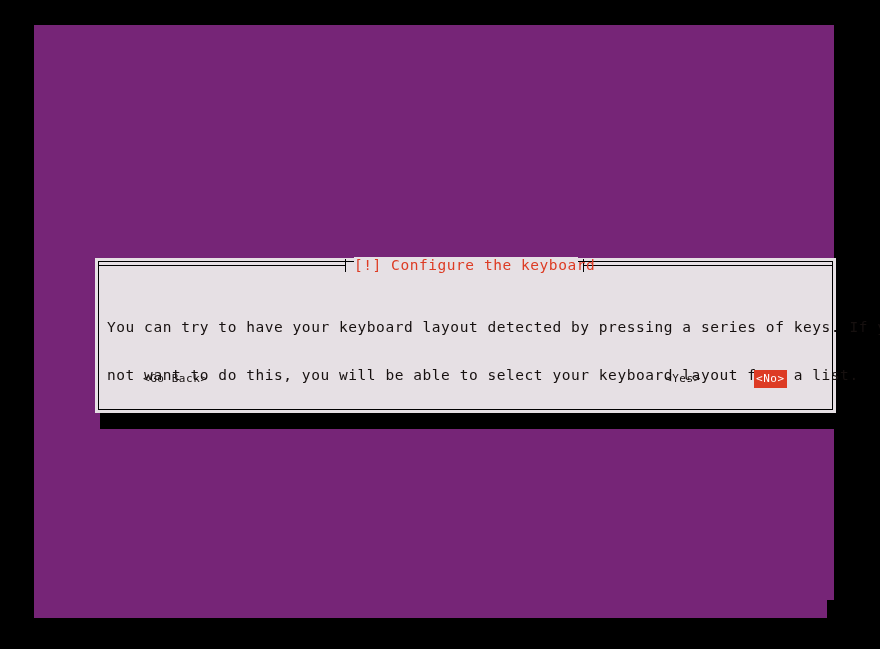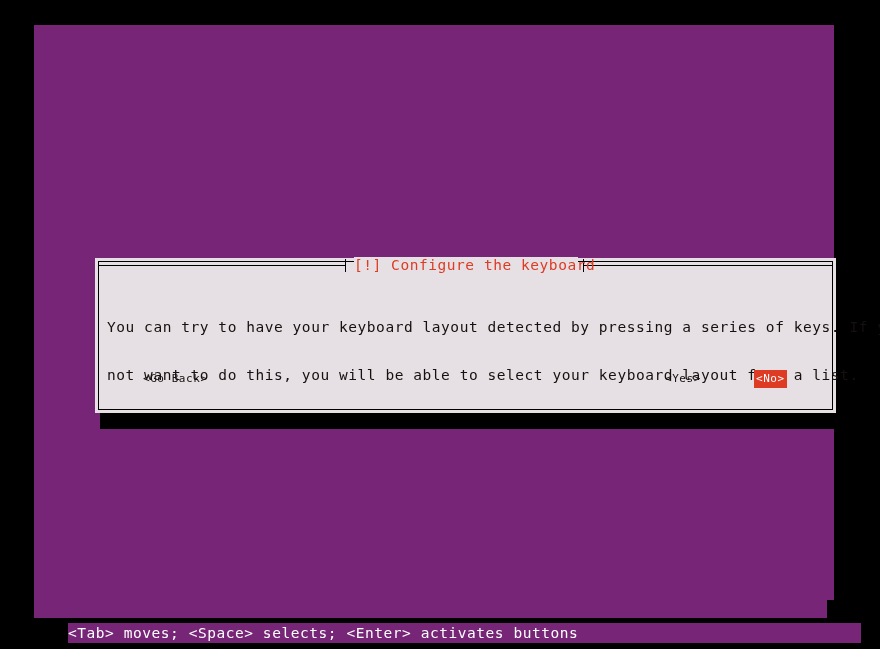--- a/index.html
+++ b/index.html
@@ -190,21 +190,18 @@
       <div class="para">not want to do this, you will be able to select your keyboard layout from a list.</div>
       <div class="spacer"></div>
     </div>
 
     <div id="button-row">
       <span class="btn" id="btn-goback">&lt;Go Back&gt;</span>
       <span class="btn" id="btn-yes">&lt;Yes&gt;</span>
       <span class="btn selected" id="btn-no">&lt;No&gt;</span>
     </div>
 
-    <div id="status-bar">
-      <span id="status-text">&lt;Tab&gt; moves; &lt;Space&gt; selects; &lt;Enter&gt; activates buttons</span>
-    </div>
 
   </div>
 
   <div id="console-notch"></div>
 
 </div>
 
 </body></html>

